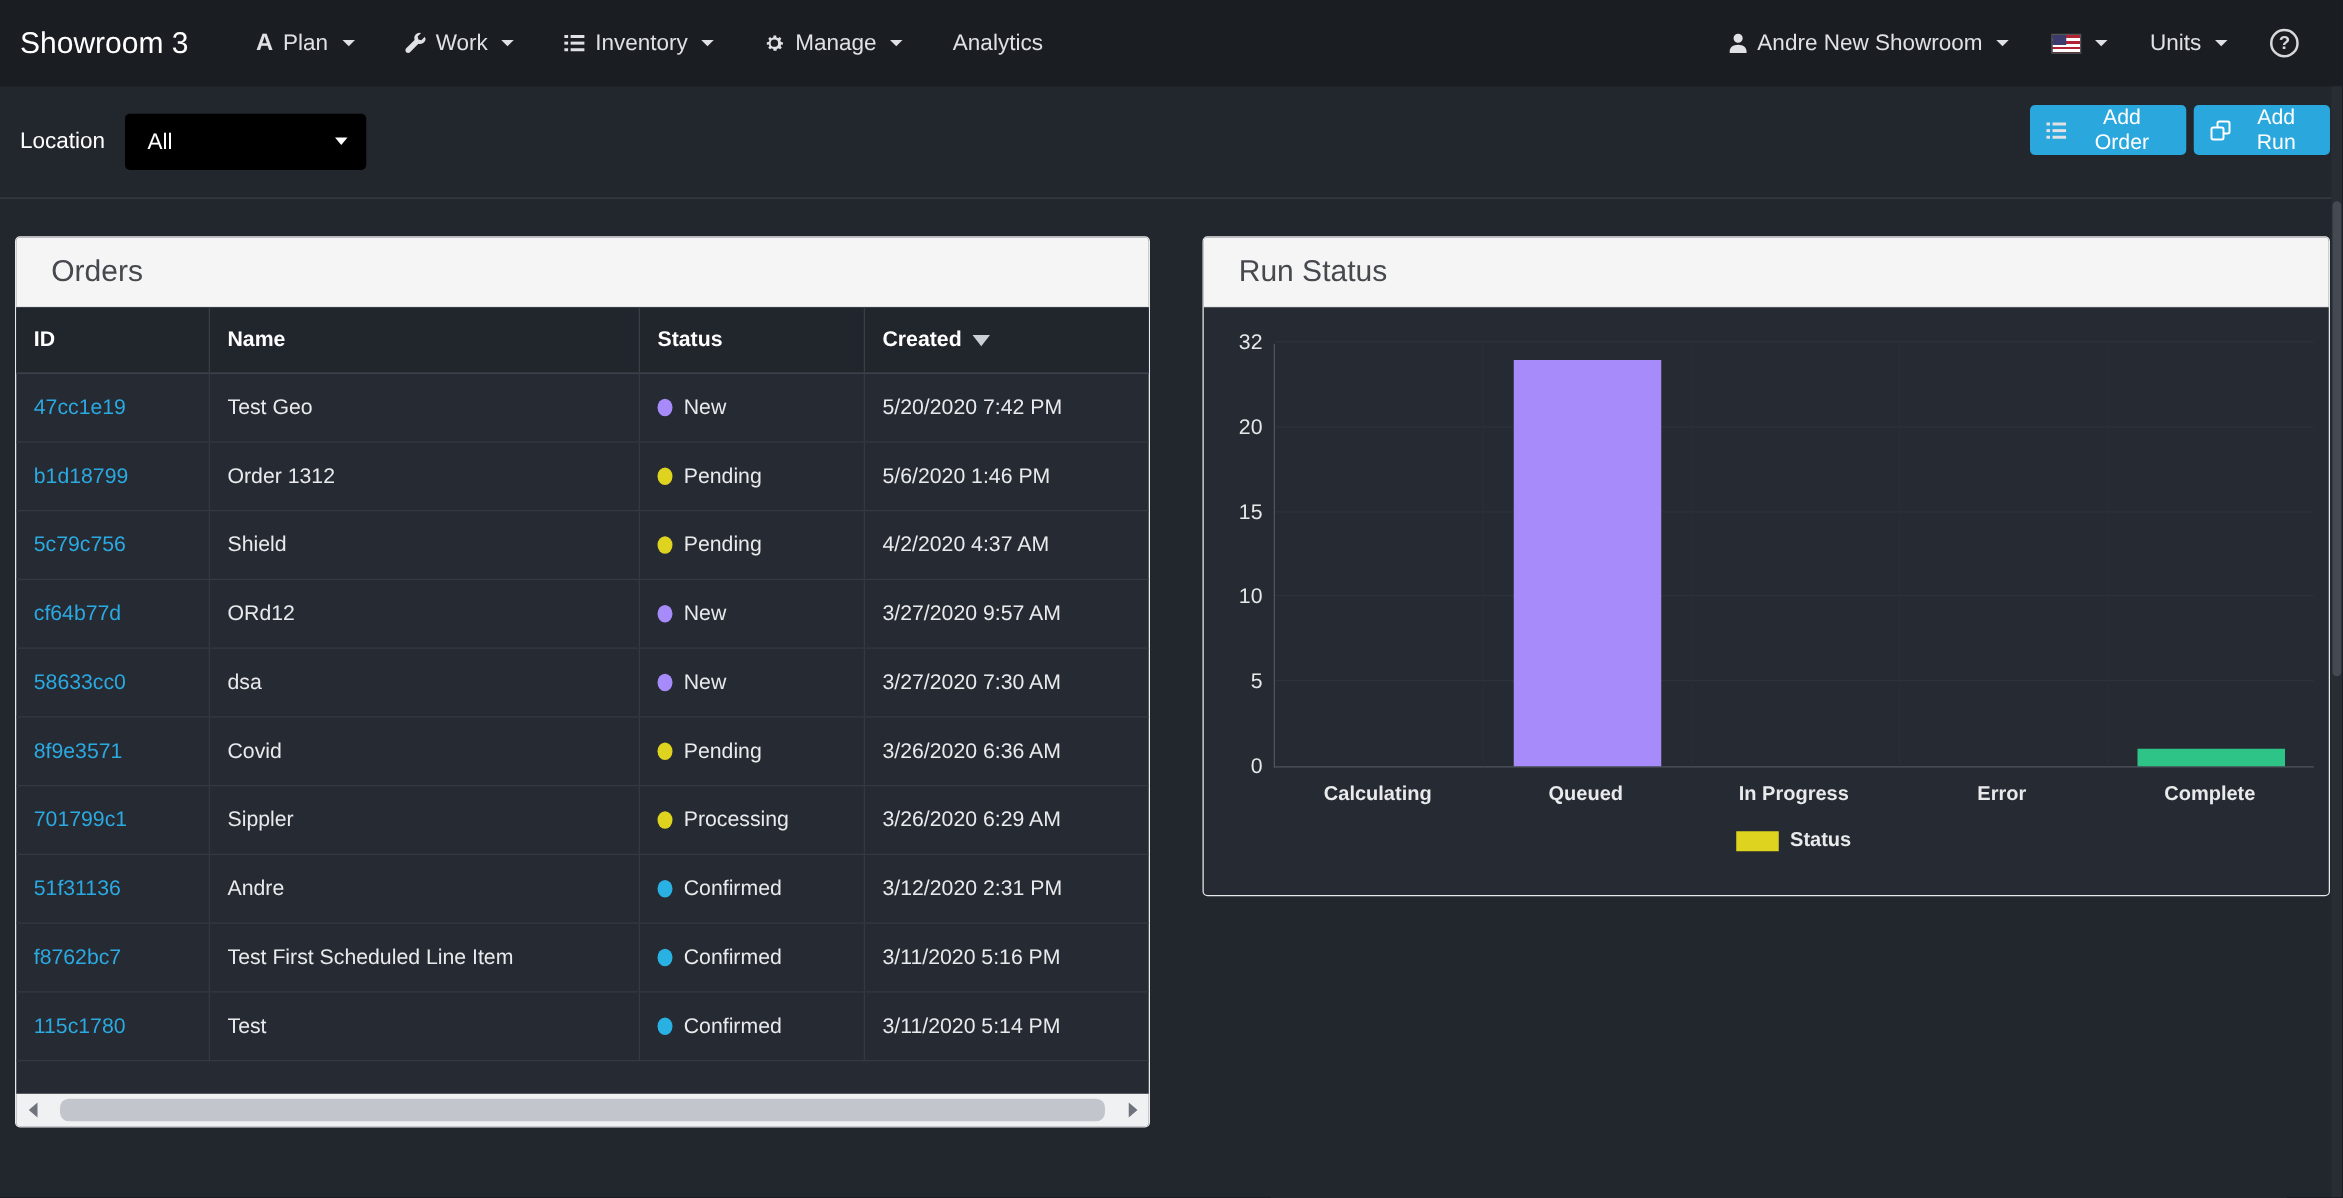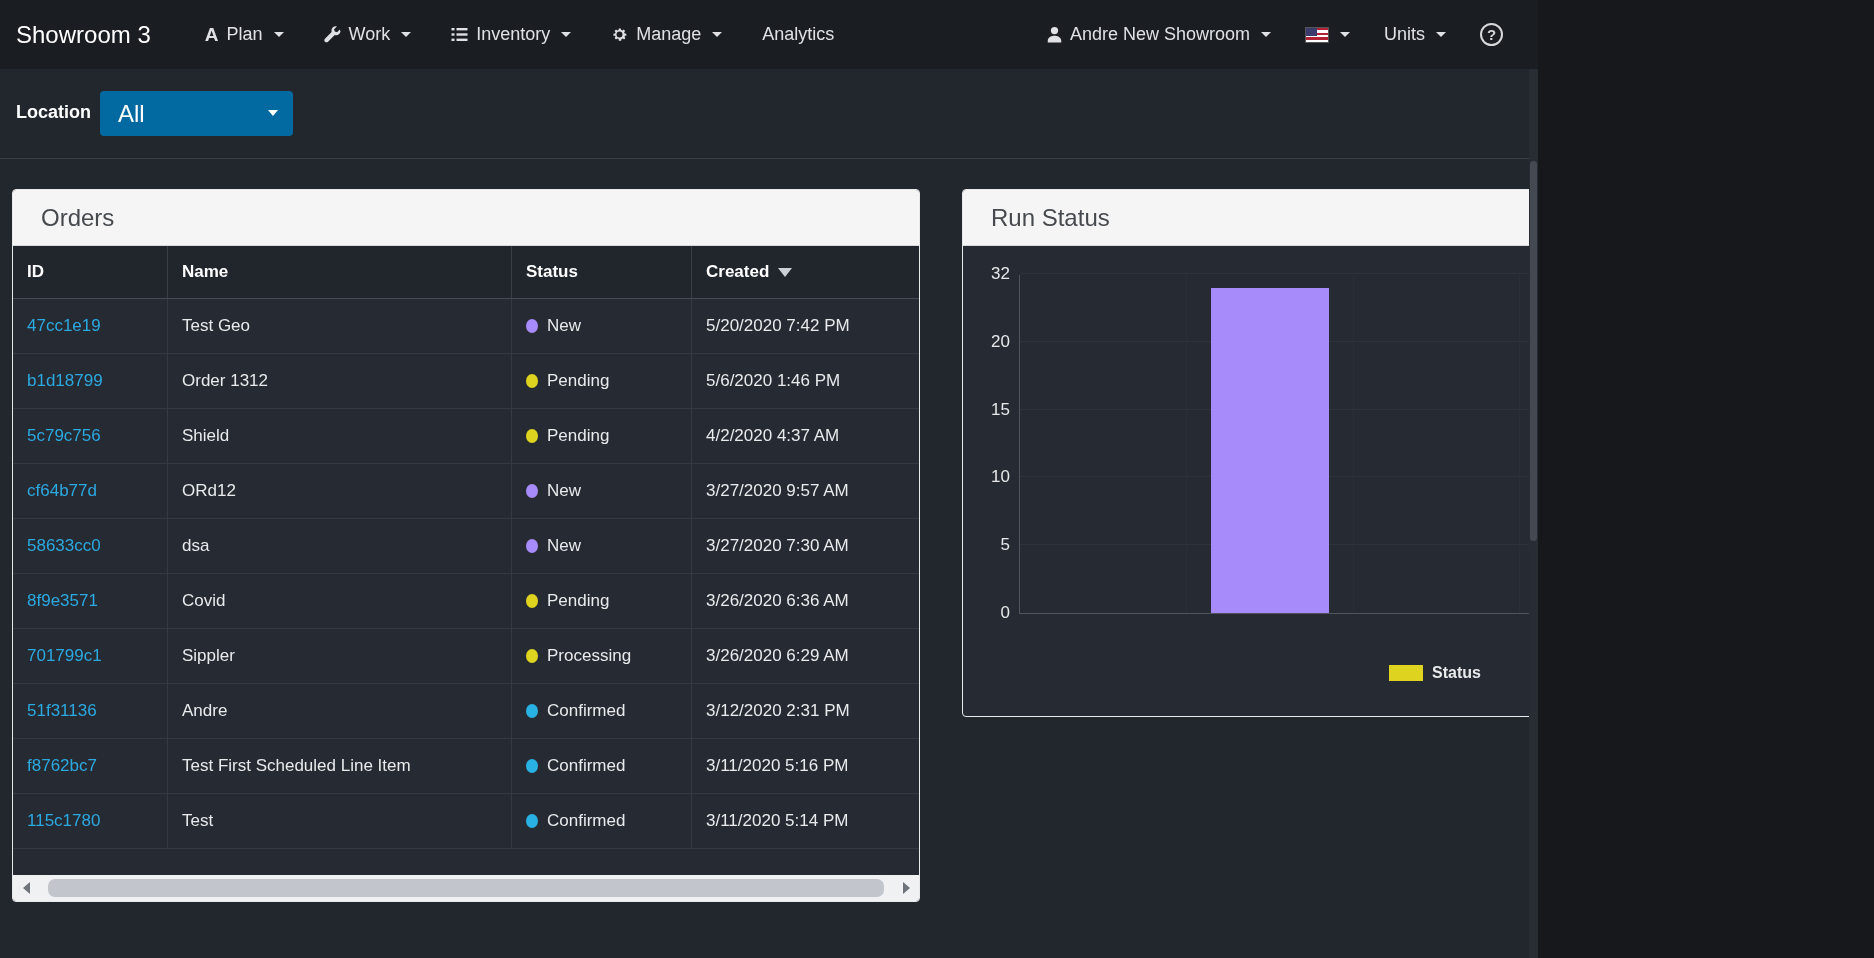--- a/index.html
+++ b/index.html
@@ -1,18 +1,18 @@
 <!DOCTYPE html>
 <html><head>
 <meta charset="utf-8">
 <style>
   * { box-sizing: border-box; }
   html,body { margin:0; padding:0; background:#16181c; }
   .page {
-    position:relative; width:1538px; height:958px; overflow:hidden;
+    position:relative; width:1874px; height:958px; overflow:hidden;
     background:#22262d; font-family:"Liberation Sans", sans-serif;
   }
 
   
   .nav {
     position:absolute; top:0; left:0; right:0; height:69px;
     background:#1a1d22; display:flex; align-items:center;
   }
   .brand { color:#ffffff; font-size:24px; margin:0 34px 0 16px; white-space:nowrap; cursor:pointer; }
   .nav-items { display:flex; align-items:center; height:100%; }
@@ -40,24 +40,24 @@
     width:23px; height:23px; border:2px solid #d6d8da; border-radius:50%;
     color:#d6d8da; font-size:15px; font-weight:bold; display:flex;
     align-items:center; justify-content:center; cursor:pointer;
   }
 
   
   .filterbar {
     position:absolute; top:69px; left:0; right:0; height:90px;
     border-bottom:1px solid #3a3f46;
   }
-  .loc-label { position:absolute; left:16px; top:33px; color:#ffffff; font-size:18px; font-weight:bold; }
+  .loc-label { position:absolute; left:16px; top:33px; color:#ffffff; font-size:18px; font-weight:normal; }
   .select {
     position:absolute; left:100px; top:22px; width:193px; height:45px;
-    background:#0369a1; border-radius:4px; color:#ffffff; font-size:24px;
+    background:#000000; border-radius:4px; color:#ffffff; font-size:18px;
     line-height:45px; padding-left:18px; cursor:pointer;
   }
   .select-caret {
     position:absolute; right:15px; top:19px; width:0; height:0;
     border-left:5px solid transparent; border-right:5px solid transparent;
     border-top:6px solid #ffffff;
   }
   .btn {
     position:absolute; top:15px; height:40px; background:#2aa7dd; border:none;
     border-radius:4px; color:#ffffff; font-size:17px; display:flex; align-items:center;
@@ -409,20 +409,27 @@
           <div class="ylab" style="bottom: 271.2px;">20</div>
           <div class="gridline" style="bottom: 339px;"></div>
           <div class="ylab" style="bottom: 339px;">32</div>
           <div class="vline" style="left: 166.4px;"></div>
           <div class="vline" style="left: 332.8px;"></div>
           <div class="vline" style="left: 499.2px;"></div>
           <div class="vline" style="left: 665.6px;"></div>
           <div class="bar" style="left: 190.6px; height: 325.44px; background: rgb(167, 139, 250);"></div>
           <div class="bar" style="left: 689.8px; height: 13.56px; background: rgb(46, 196, 136);"></div>
         </div>
+      <div class="xlabels" id="xlabels">
+          <div class="xlab">Calculating</div>
+          <div class="xlab">Queued</div>
+          <div class="xlab">In Progress</div>
+          <div class="xlab">Error</div>
+          <div class="xlab">Complete</div>
+        </div>
       <div class="legend">
         <span class="legend-swatch" id="legend-swatch" style="background: rgb(222, 212, 31);"></span>
         <span class="legend-label">Status</span>
       </div>
     </div>
   </div>
 
   <div class="vscroll">
     <div class="vs-thumb"></div>
   </div>

